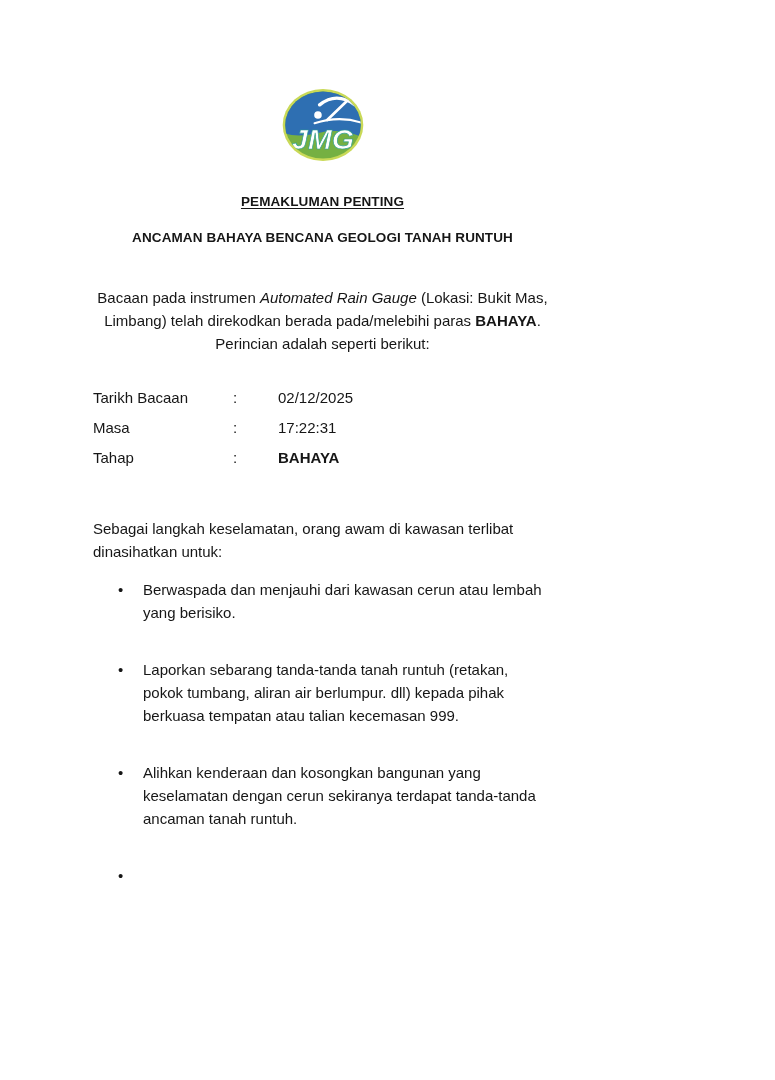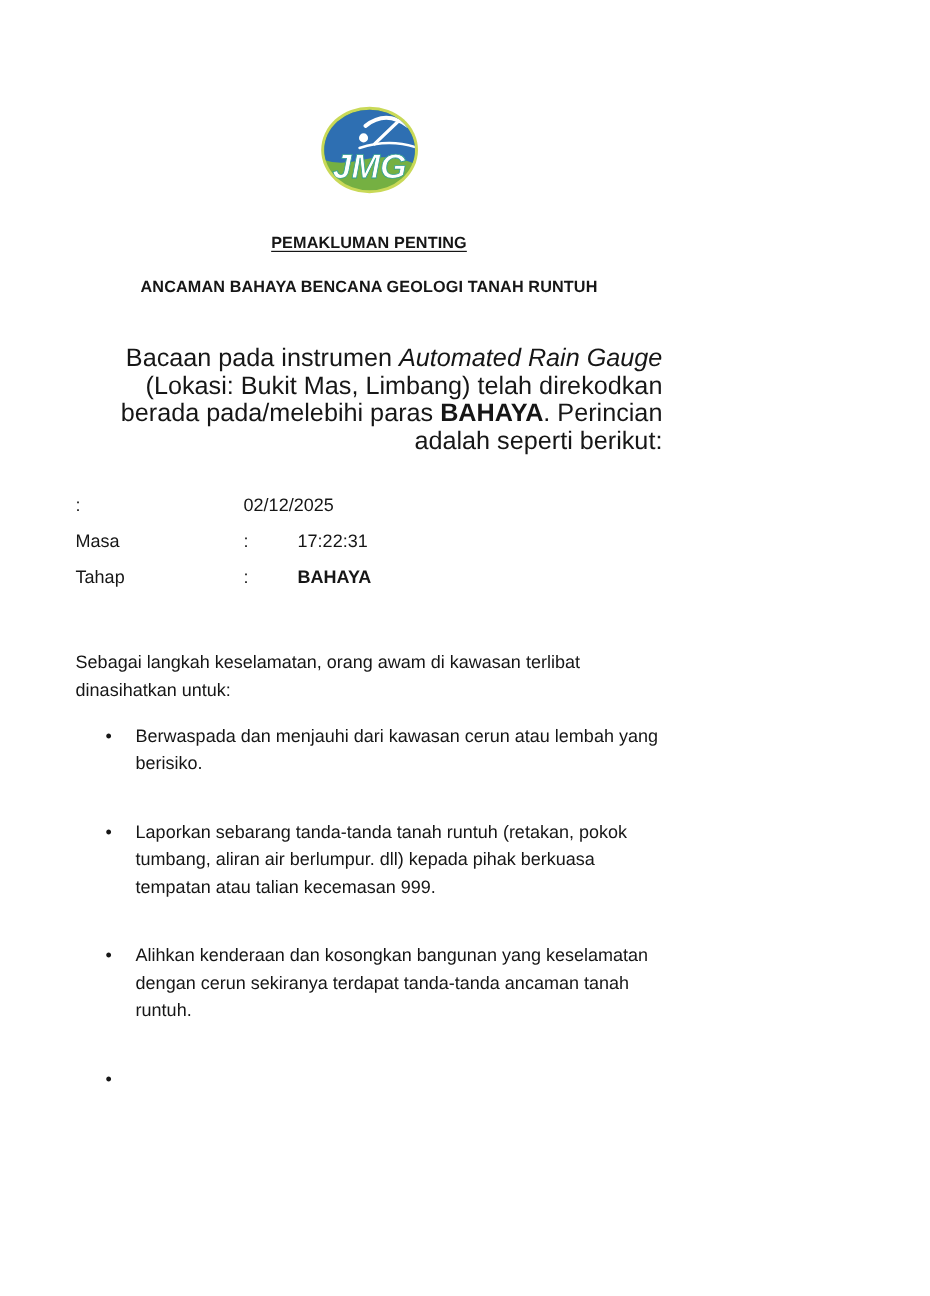--- a/index.html
+++ b/index.html
@@ -8,41 +8,41 @@
     height: 1080px;
     background: #ffffff;
     font-family: "Liberation Sans", sans-serif;
     color: #161616;
     overflow: hidden;
   }
   .page {
     box-sizing: border-box;
     width: 644px;
     height: 1080px;
-    padding: 0 92px 0 63px;
+    padding: 0 92px 0 93px;
   }
   .logo-wrap {
     text-align: center;
     padding-top: 86px;
   }
   .hdr {
     text-align: center;
     font-weight: bold;
     font-size: 13.5px;
     letter-spacing: 0.1px;
     line-height: 16px;
   }
   .hdr1 { margin-top: 22px; }
   .hdr2 { margin-top: 26px; text-decoration: underline; text-underline-offset: 2px; }
   .hdr3 { margin-top: 20px; }
   .intro {
     margin-top: 40px;
-    font-size: 21px;
+    font-size: 15px;
     line-height: 23px;
-    text-align: right;
+    text-align: center;
   }
   .intro .it { font-style: italic; }
   .intro .bd { font-weight: bold; }
   .details {
     margin-top: 28px;
     font-size: 15px;
   }
   .details .row {
     display: grid;
     grid-template-columns: 140px 45px auto;
@@ -97,20 +97,21 @@
     </svg>
   </div>
 
   <div class="hdr hdr2">PEMAKLUMAN PENTING</div>
   <div class="hdr hdr3">ANCAMAN BAHAYA BENCANA GEOLOGI TANAH RUNTUH</div>
 
   <p class="intro"><span>Bacaan pada instrumen </span><span class="it">Automated Rain Gauge</span><span> (Lokasi: Bukit Mas, Limbang) telah direkodkan berada pada/melebihi paras </span><span class="bd">BAHAYA</span><span>. Perincian adalah seperti berikut:</span></p>
 
   <div class="details">
     <div class="row">
+      <span>Tarikh Bacaan</span>
       <span>:</span>
       <span>02/12/2025</span>
     </div>
     <div class="row">
       <span>Masa</span>
       <span>:</span>
       <span>17:22:31</span>
     </div>
     <div class="row">
       <span>Tahap</span>

